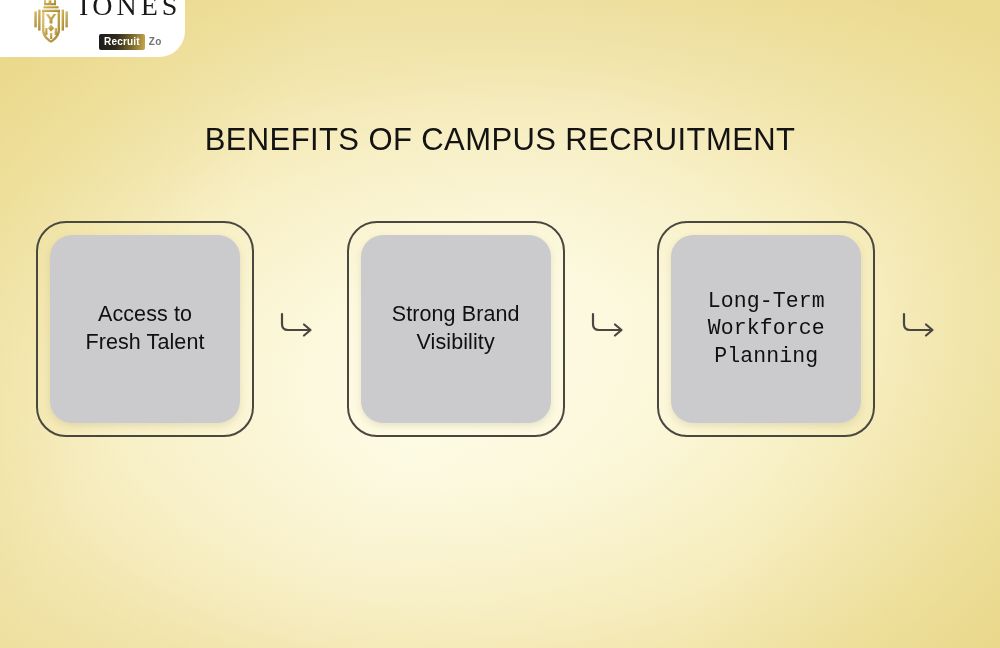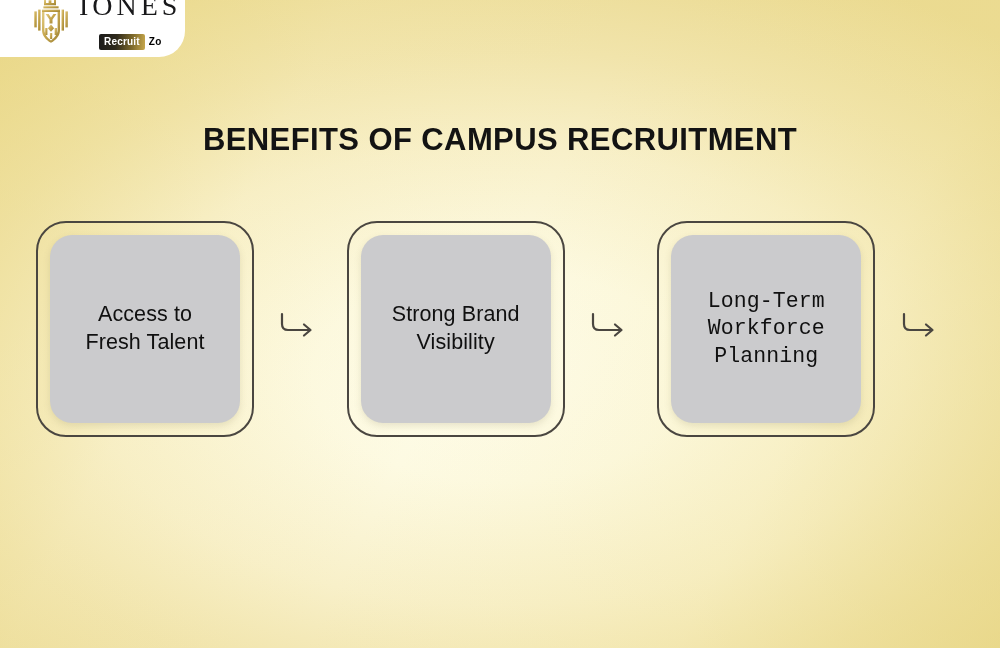--- a/index.html
+++ b/index.html
@@ -75,31 +75,31 @@
     font-weight: bold;
     line-height: 1;
   }
   #logo-sub-badge {
     background: linear-gradient(95deg, #1b1b1b 0%, #2f2a1c 38%, #7e6a2c 72%, #c8a84c 100%);
     color: #ffffff;
     padding: 2.5px 5px 3.5px 5px;
     border-radius: 2px;
     letter-spacing: .2px;
   }
-  #logo-sub-tail { color: #000000; letter-spacing: .2px; }
+  #logo-sub-tail { color: #737373; letter-spacing: .2px; }
 
   
   #title {
     position: absolute;
     left: 0;
     right: 0;
     top: 122px;
     text-align: center;
     font-size: 31px;
-    font-weight: bold;
+    font-weight: normal;
     letter-spacing: .4px;
     color: #131313;
     white-space: nowrap;
   }
 
   
   #flow {
     position: absolute;
     left: 36px;
     top: 221px;

